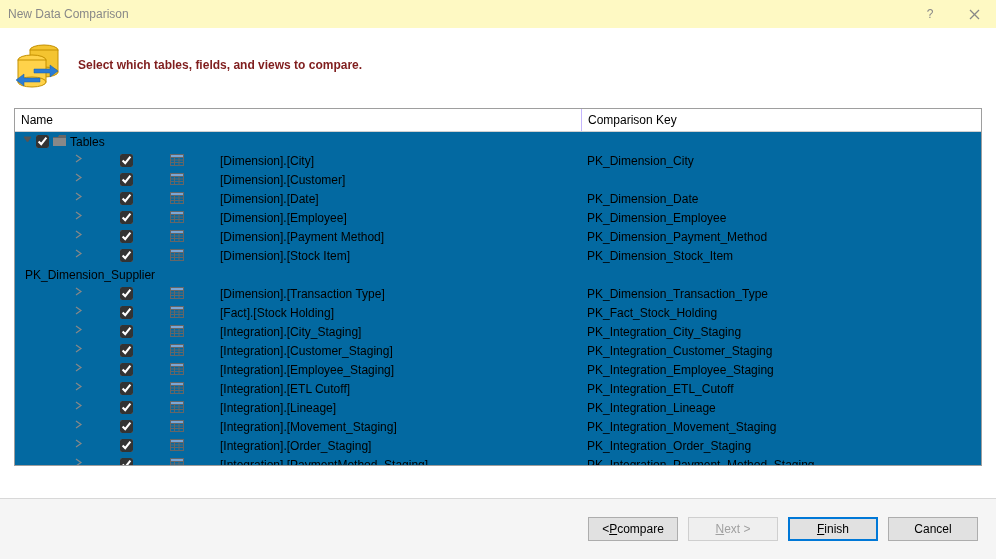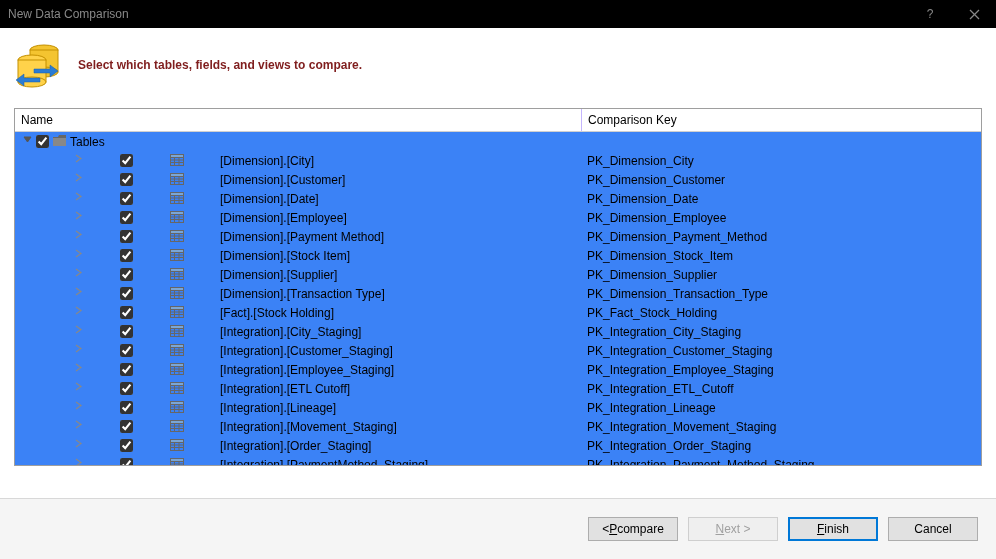--- a/index.html
+++ b/index.html
@@ -11,21 +11,21 @@
     font-size: 12px;
     background: #ffffff;
     color: #000000;
     overflow: hidden;
   }
   .titlebar {
     height: 28px;
     display: flex;
     align-items: center;
     padding: 0 0 0 8px;
-    background: #000000;
+    background: #fef9c3;
     color: #888888;
   }
   .titlebar .title {
     flex: 1;
   }
   .titlebar .tbtn {
     width: 44px;
     height: 28px;
     display: flex;
     align-items: center;
@@ -47,21 +47,21 @@
   .intro .caption {
     font-weight: 600;
     color: #7f1d1d;
   }
   .grid-wrapper {
     margin: 6px 14px 0 14px;
     border: 1px solid #9e9e9e;
     height: 358px;
     box-sizing: border-box;
     position: relative;
-    background: #3b82f6;
+    background: #0369a1;
     display: flex;
     flex-direction: column;
   }
   .grid-header {
     height: 22px;
     display: flex;
     border-bottom: 1px solid #d0d0d0;
     background: #ffffff;
     font-weight: 400;
     align-items: center;
@@ -275,21 +275,20 @@
                 <rect x="0.5" y="0.5" width="13" height="11" fill="none" stroke="#666"></rect>
                 <line x1="0.5" y1="3.5" x2="13.5" y2="3.5" stroke="#666"></line>
                 <line x1="0.5" y1="6" x2="13.5" y2="6" stroke="#666"></line>
                 <line x1="0.5" y1="8.5" x2="13.5" y2="8.5" stroke="#666"></line>
                 <line x1="4.5" y1="0.5" x2="4.5" y2="11.5" stroke="#666"></line>
                 <line x1="9" y1="0.5" x2="9" y2="11.5" stroke="#666"></line>
                 <rect x="0.5" y="0.5" width="13" height="3" fill="#7aa6d6" stroke="#666"></rect>
               </svg></span>
             <span>[Dimension].[Customer]</span>
           </div>
-          <div class="cell-key"><span>PK_Dimension_Customer</span></div>
         </div>
         <div class="row item">
           <div class="cell-name">
             <span class="indent1"></span>
             <span class="chev">
               <svg width="9" height="9" viewBox="0 0 9 9">
                 <path d="M2 1 L7 4.5 L2 8" fill="none" stroke="#888" stroke-width="1.2"></path>
               </svg>
             </span>
             <input type="checkbox" checked="" style="">
@@ -366,39 +365,20 @@
                 <line x1="0.5" y1="8.5" x2="13.5" y2="8.5" stroke="#666"></line>
                 <line x1="4.5" y1="0.5" x2="4.5" y2="11.5" stroke="#666"></line>
                 <line x1="9" y1="0.5" x2="9" y2="11.5" stroke="#666"></line>
                 <rect x="0.5" y="0.5" width="13" height="3" fill="#7aa6d6" stroke="#666"></rect>
               </svg></span>
             <span>[Dimension].[Stock Item]</span>
           </div>
           <div class="cell-key"><span>PK_Dimension_Stock_Item</span></div>
         </div>
         <div class="row item">
-          <div class="cell-name">
-            <span class="indent1"></span>
-            <span class="chev">
-              <svg width="9" height="9" viewBox="0 0 9 9">
-                <path d="M2 1 L7 4.5 L2 8" fill="none" stroke="#888" stroke-width="1.2"></path>
-              </svg>
-            </span>
-            <input type="checkbox" checked="" style="">
-            <span class="tbl-icon"><svg width="14" height="12" viewBox="0 0 14 12">
-                <rect x="0.5" y="0.5" width="13" height="11" fill="none" stroke="#666"></rect>
-                <line x1="0.5" y1="3.5" x2="13.5" y2="3.5" stroke="#666"></line>
-                <line x1="0.5" y1="6" x2="13.5" y2="6" stroke="#666"></line>
-                <line x1="0.5" y1="8.5" x2="13.5" y2="8.5" stroke="#666"></line>
-                <line x1="4.5" y1="0.5" x2="4.5" y2="11.5" stroke="#666"></line>
-                <line x1="9" y1="0.5" x2="9" y2="11.5" stroke="#666"></line>
-                <rect x="0.5" y="0.5" width="13" height="3" fill="#7aa6d6" stroke="#666"></rect>
-              </svg></span>
-            <span>[Dimension].[Supplier]</span>
-          </div>
           <div class="cell-key"><span>PK_Dimension_Supplier</span></div>
         </div>
         <div class="row item">
           <div class="cell-name">
             <span class="indent1"></span>
             <span class="chev">
               <svg width="9" height="9" viewBox="0 0 9 9">
                 <path d="M2 1 L7 4.5 L2 8" fill="none" stroke="#888" stroke-width="1.2"></path>
               </svg>
             </span>

